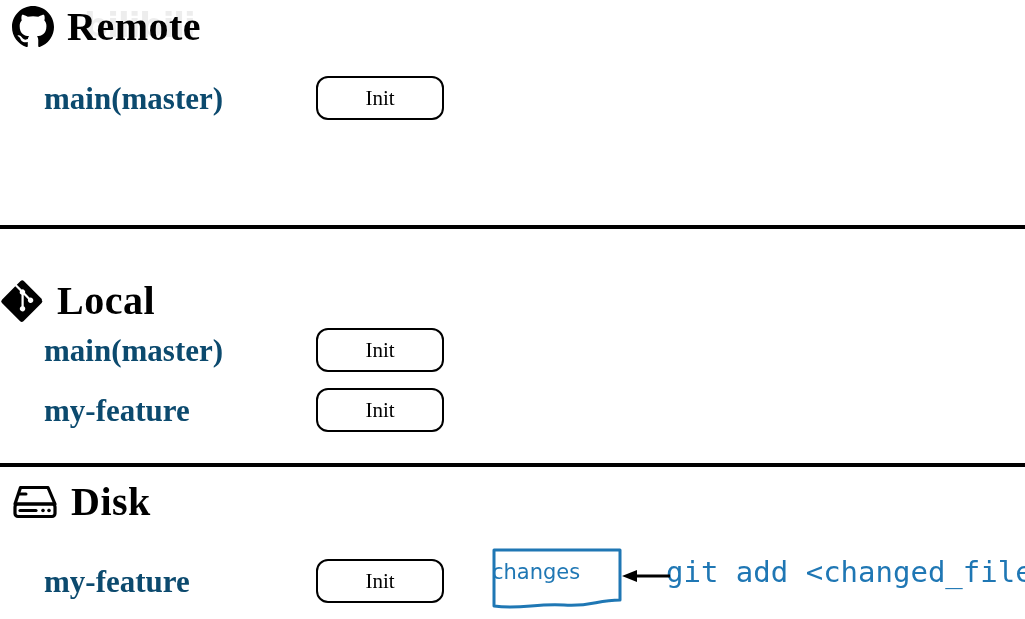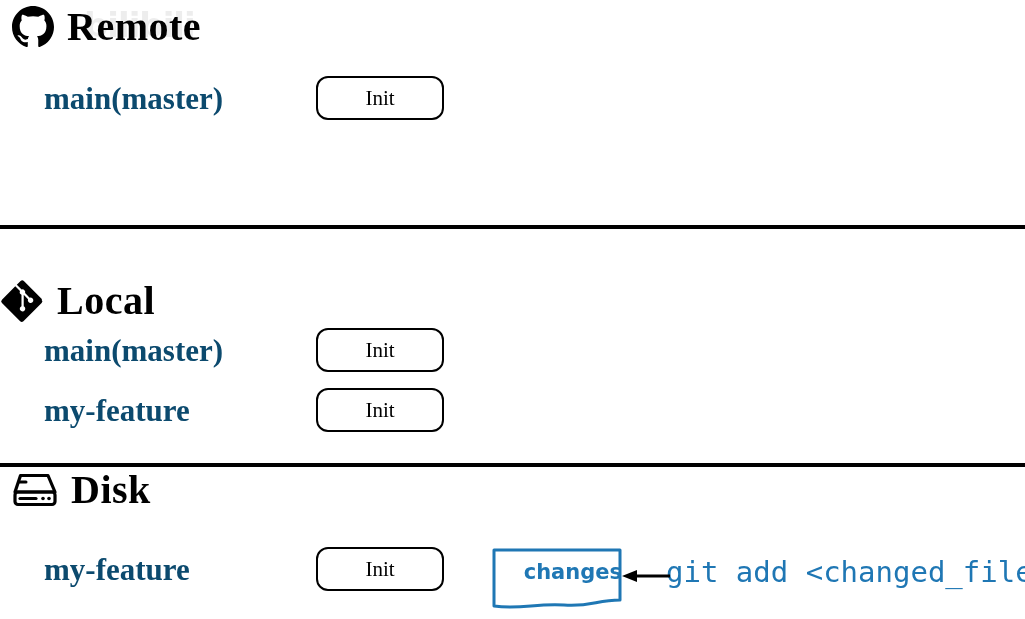--- a/index.html
+++ b/index.html
@@ -24,21 +24,21 @@
 
   
   .section {
     position: absolute;
     left: 0;
     width: 1025px;
     box-sizing: border-box;
   }
   #section-remote { top: 0px;   height: 227px; }
   #section-local  { top: 230px; height: 235px; }
-  #section-disk   { top: 452px; height: 151px; }
+  #section-disk   { top: 464px; height: 151px; }
 
   .divider {
     position: absolute;
     left: 0;
     width: 1025px;
     height: 4px;
     background: #000000;
   }
   #divider-1 { top: 225px; }
   #divider-2 { top: 463px; }
@@ -138,24 +138,24 @@
     width: 130px;
     height: 62px;
     z-index: 3;
   }
   .changes-callout svg { display: block; }
   .changes-label {
     position: absolute;
     left: 0;
     top: 14px;
     width: 130px;
-    text-align: right;
+    text-align: left;
     font-family: "DejaVu Sans", "Liberation Sans", sans-serif;
     font-size: 21px;
-    font-weight: 700;
+    font-weight: 400;
     color: #1f77b4;
     line-height: 1;
     pointer-events: none;
   }
 
   
   .command-arrow {
     position: absolute;
     left: 622px;
     top: 566px;

